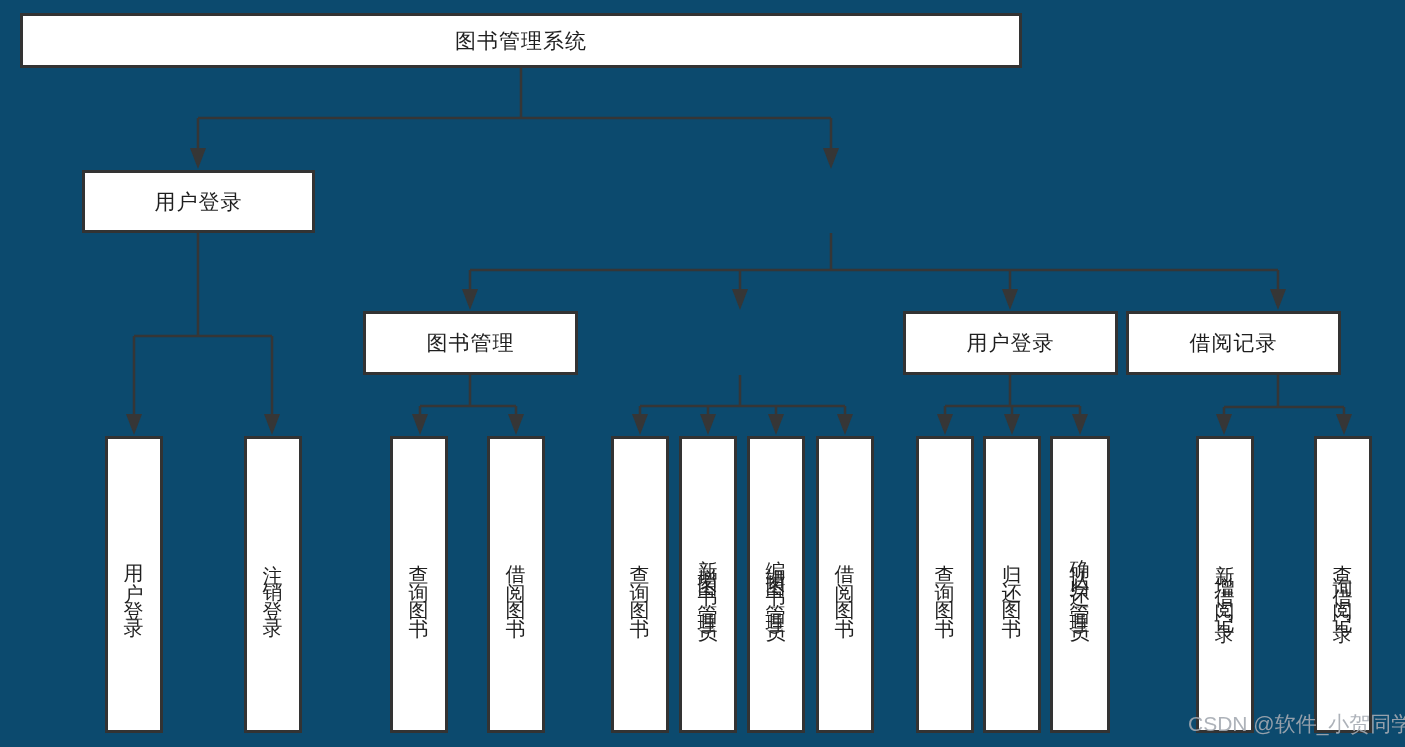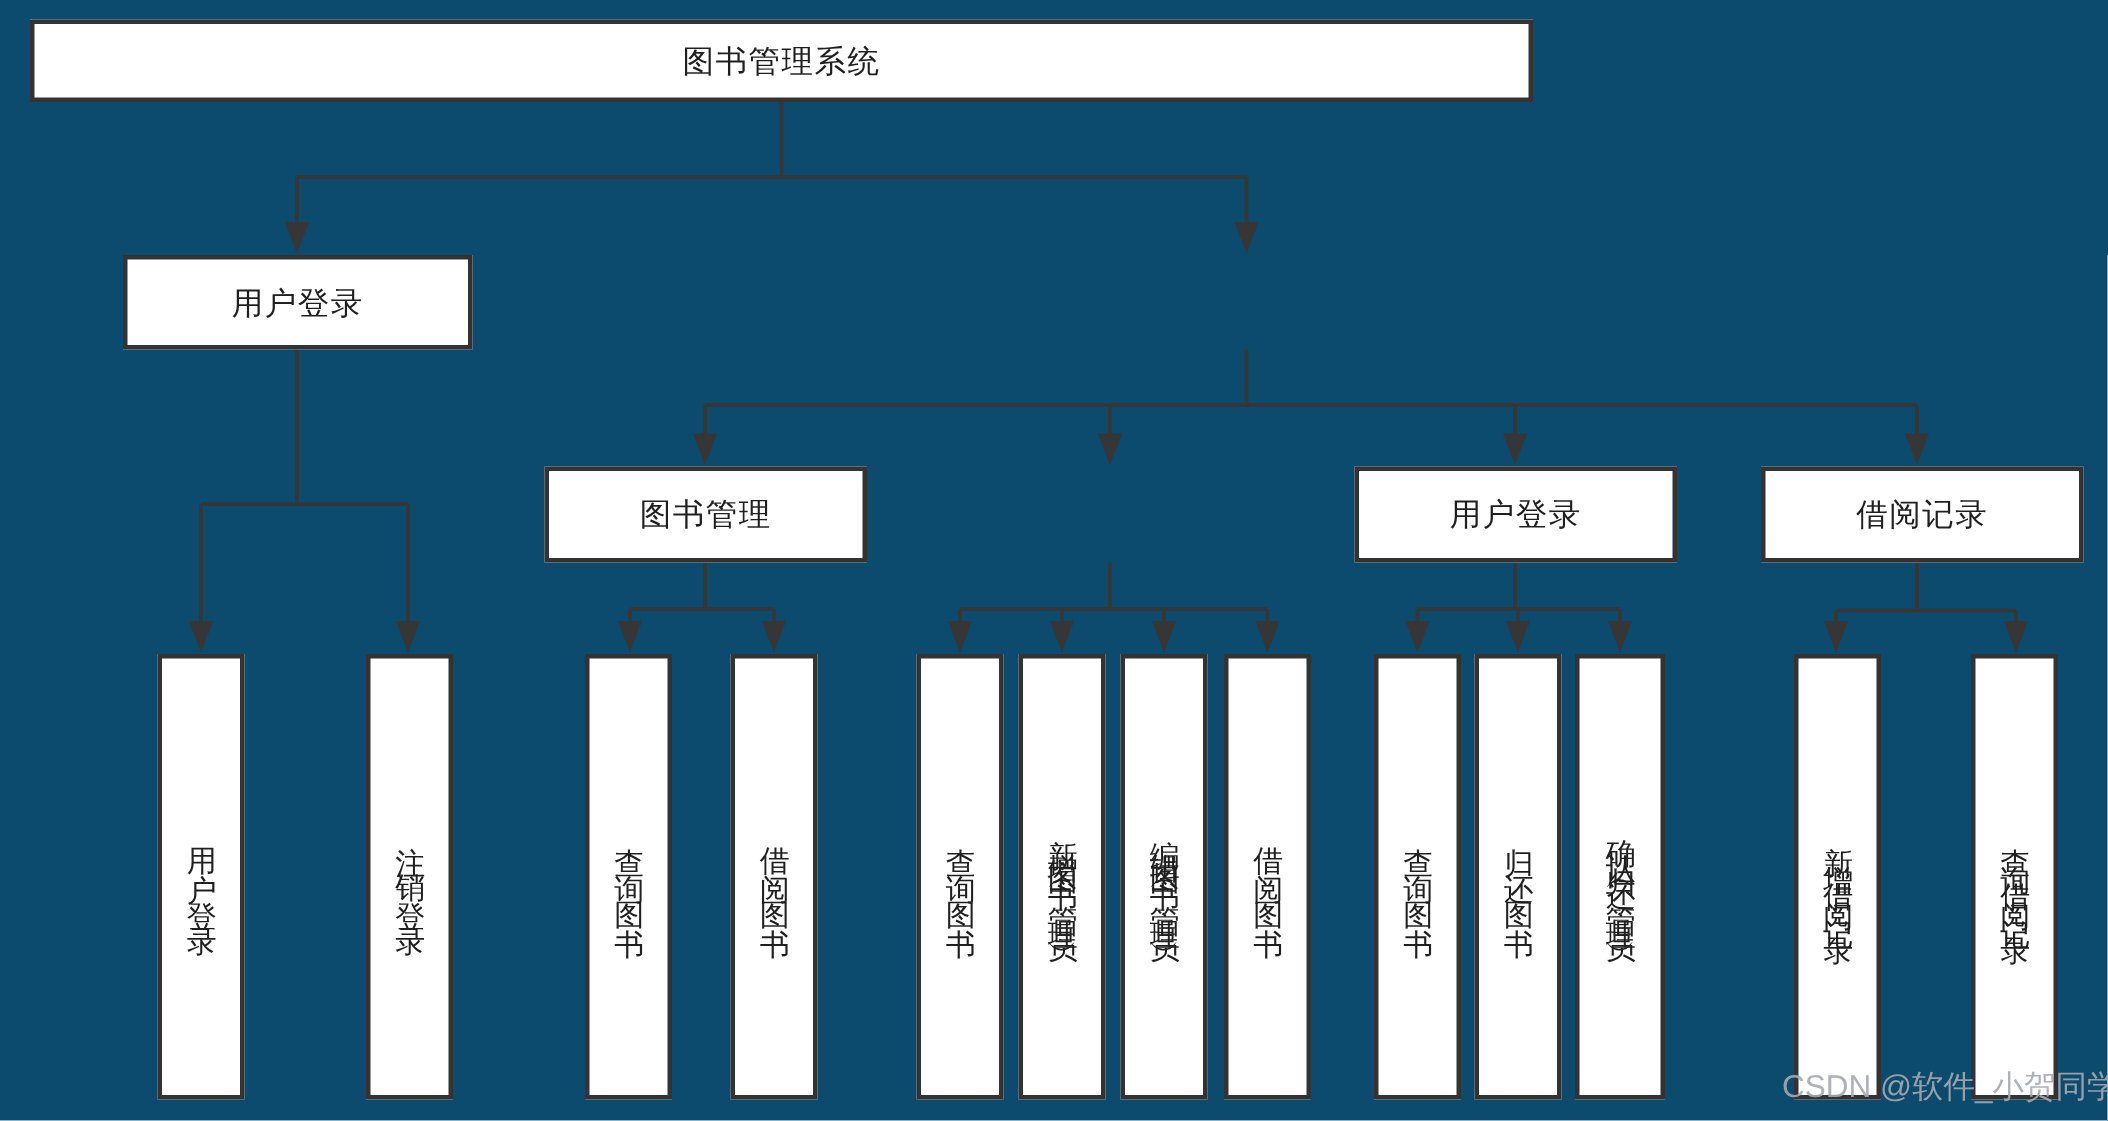--- a/index.html
+++ b/index.html
@@ -100,21 +100,21 @@
   <div class="node box-l2" style="left:82px;width:233px;">
     <span class="hlabel">用户登录</span>
   </div>
 
   <div class="node box-l3" style="left:363px;width:215px;">
     <span class="hlabel">图书管理</span>
   </div>
   <div class="node box-l3" style="left:903px;width:215px;">
     <span class="hlabel">用户登录</span>
   </div>
-  <div class="node box-l3" style="left:1174px;width:215px;">
+  <div class="node box-l3" style="left:1126px;width:215px;">
     <span class="hlabel">借阅记录</span>
   </div>
 
   <div class="node leaf" style="left:105px;">
     <span class="vtext ls4">用户登录</span>
   </div>
   <div class="node leaf" style="left:244px;">
     <span class="vtext ls4">注销登录</span>
   </div>
 

